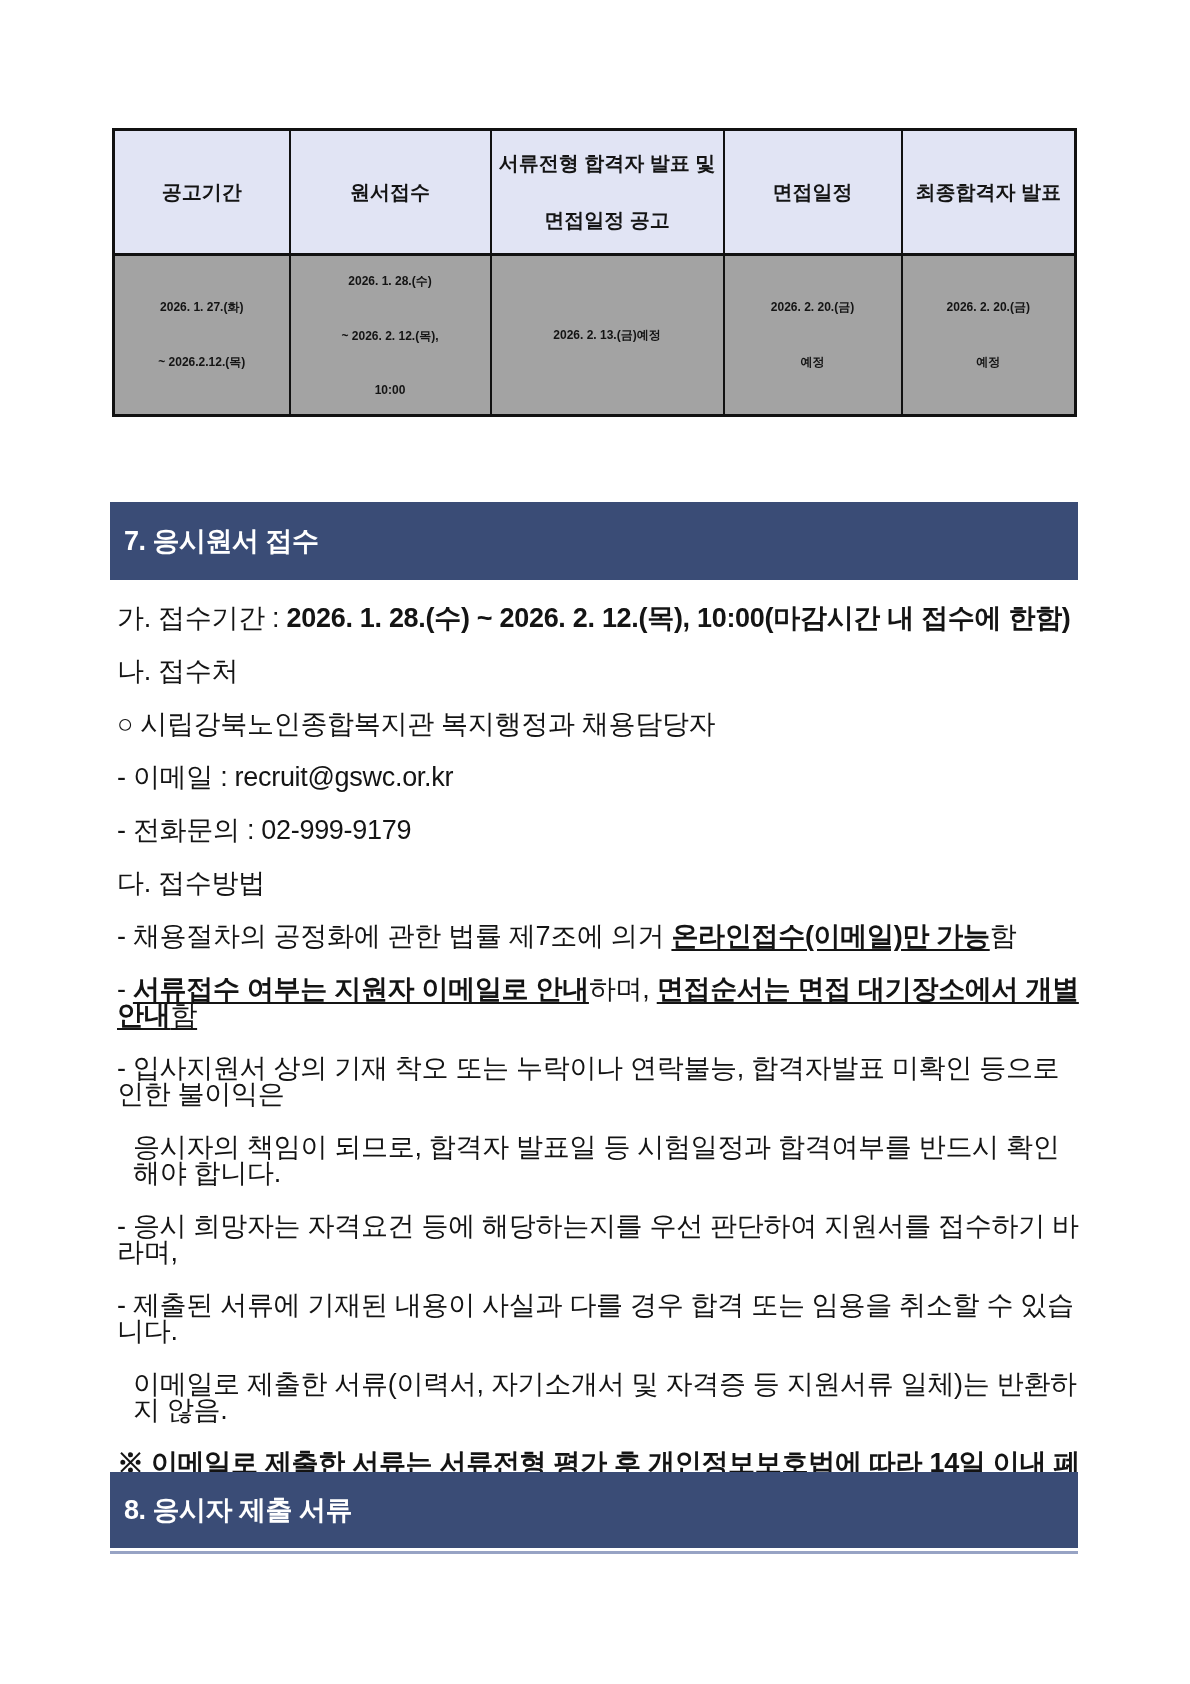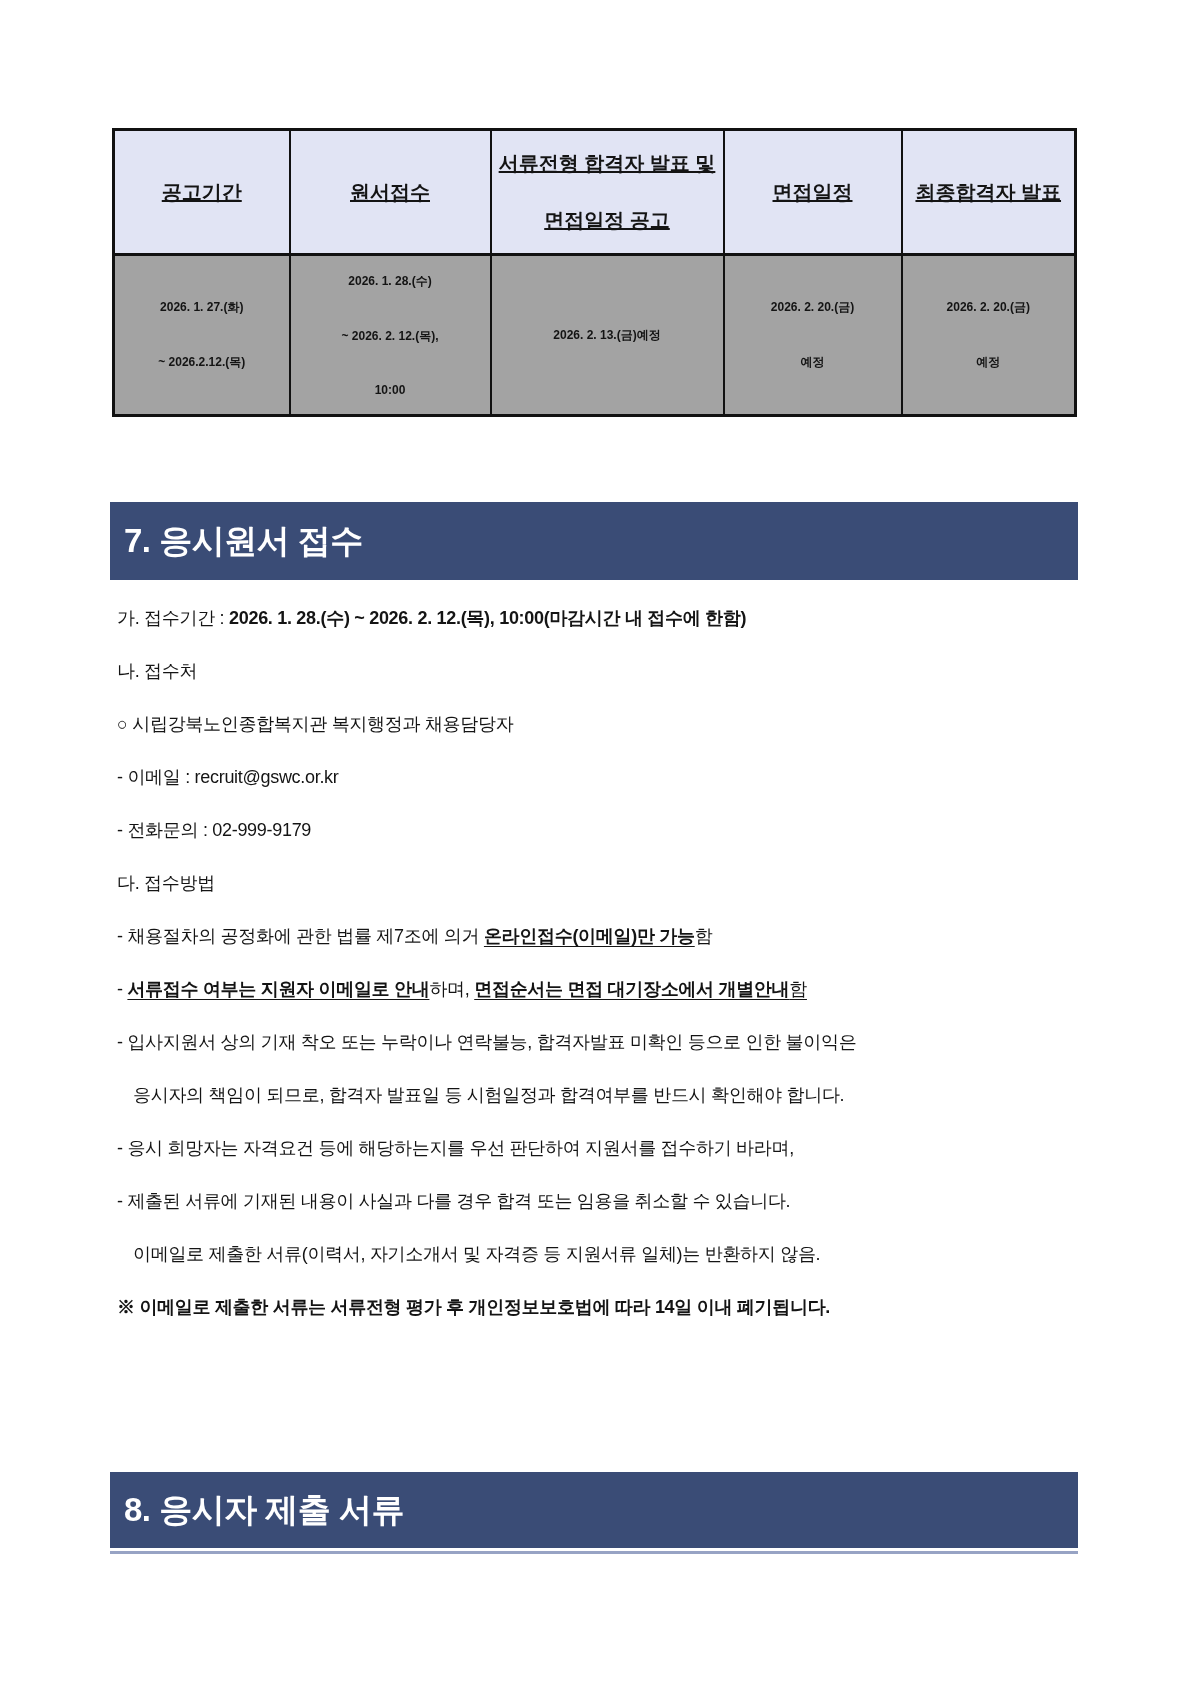--- a/index.html
+++ b/index.html
@@ -22,53 +22,52 @@
   table.schedule th, table.schedule td {
     border: 2px solid #111111;
     text-align: center; vertical-align: middle;
     padding: 0 4px;
   }
   table.schedule thead th {
     background: #E1E4F4;
     height: 122px;
     font-size: 20px; font-weight: 700;
     border-bottom-width: 3px;
-    text-decoration: underline;
   }
   table.schedule tbody td {
     height: 158px;
     font-size: 12px; font-weight: 600;
     background: #a3a3a3;
   }
   .cellwrap { display: block; }
   tbody .cell-line + .cell-line { margin-top: 38px; }
   thead .cell-line + .cell-line { margin-top: 30px; }
 
   
   .section-bar {
     position: absolute; left: 110px; width: 968px; height: 78px;
     background: #3A4C76;
     color: #ffffff;
     display: flex; align-items: center;
-    font-size: 33px; font-weight: 700;
+    font-size: 27px; font-weight: 700;
     padding-left: 14px; box-sizing: border-box;
     letter-spacing: -0.5px;
   }
   #bar7 { top: 502px; }
   #bar8 { top: 1472px; height: 76px; }
   .table-sliver {
     position: absolute; left: 110px; top: 1551px;
     width: 968px; height: 3px;
     background: #97A3C4;
   }
 
   
   .content {
     position: absolute; left: 117px; top: 605px; width: 965px;
-    font-size: 18px; line-height: 26px;
+    font-size: 27px; line-height: 26px;
     letter-spacing: -0.3px;
   }
   .para { margin: 27px 0 0 0; }
   .para:first-child { margin-top: 0; }
   .para.indent { padding-left: 16px; }
   .para:last-child { }
   .seg.b { font-weight: 700; }
   .seg.u { text-decoration: underline; text-underline-offset: 4px; }
 </style>
 </head>

